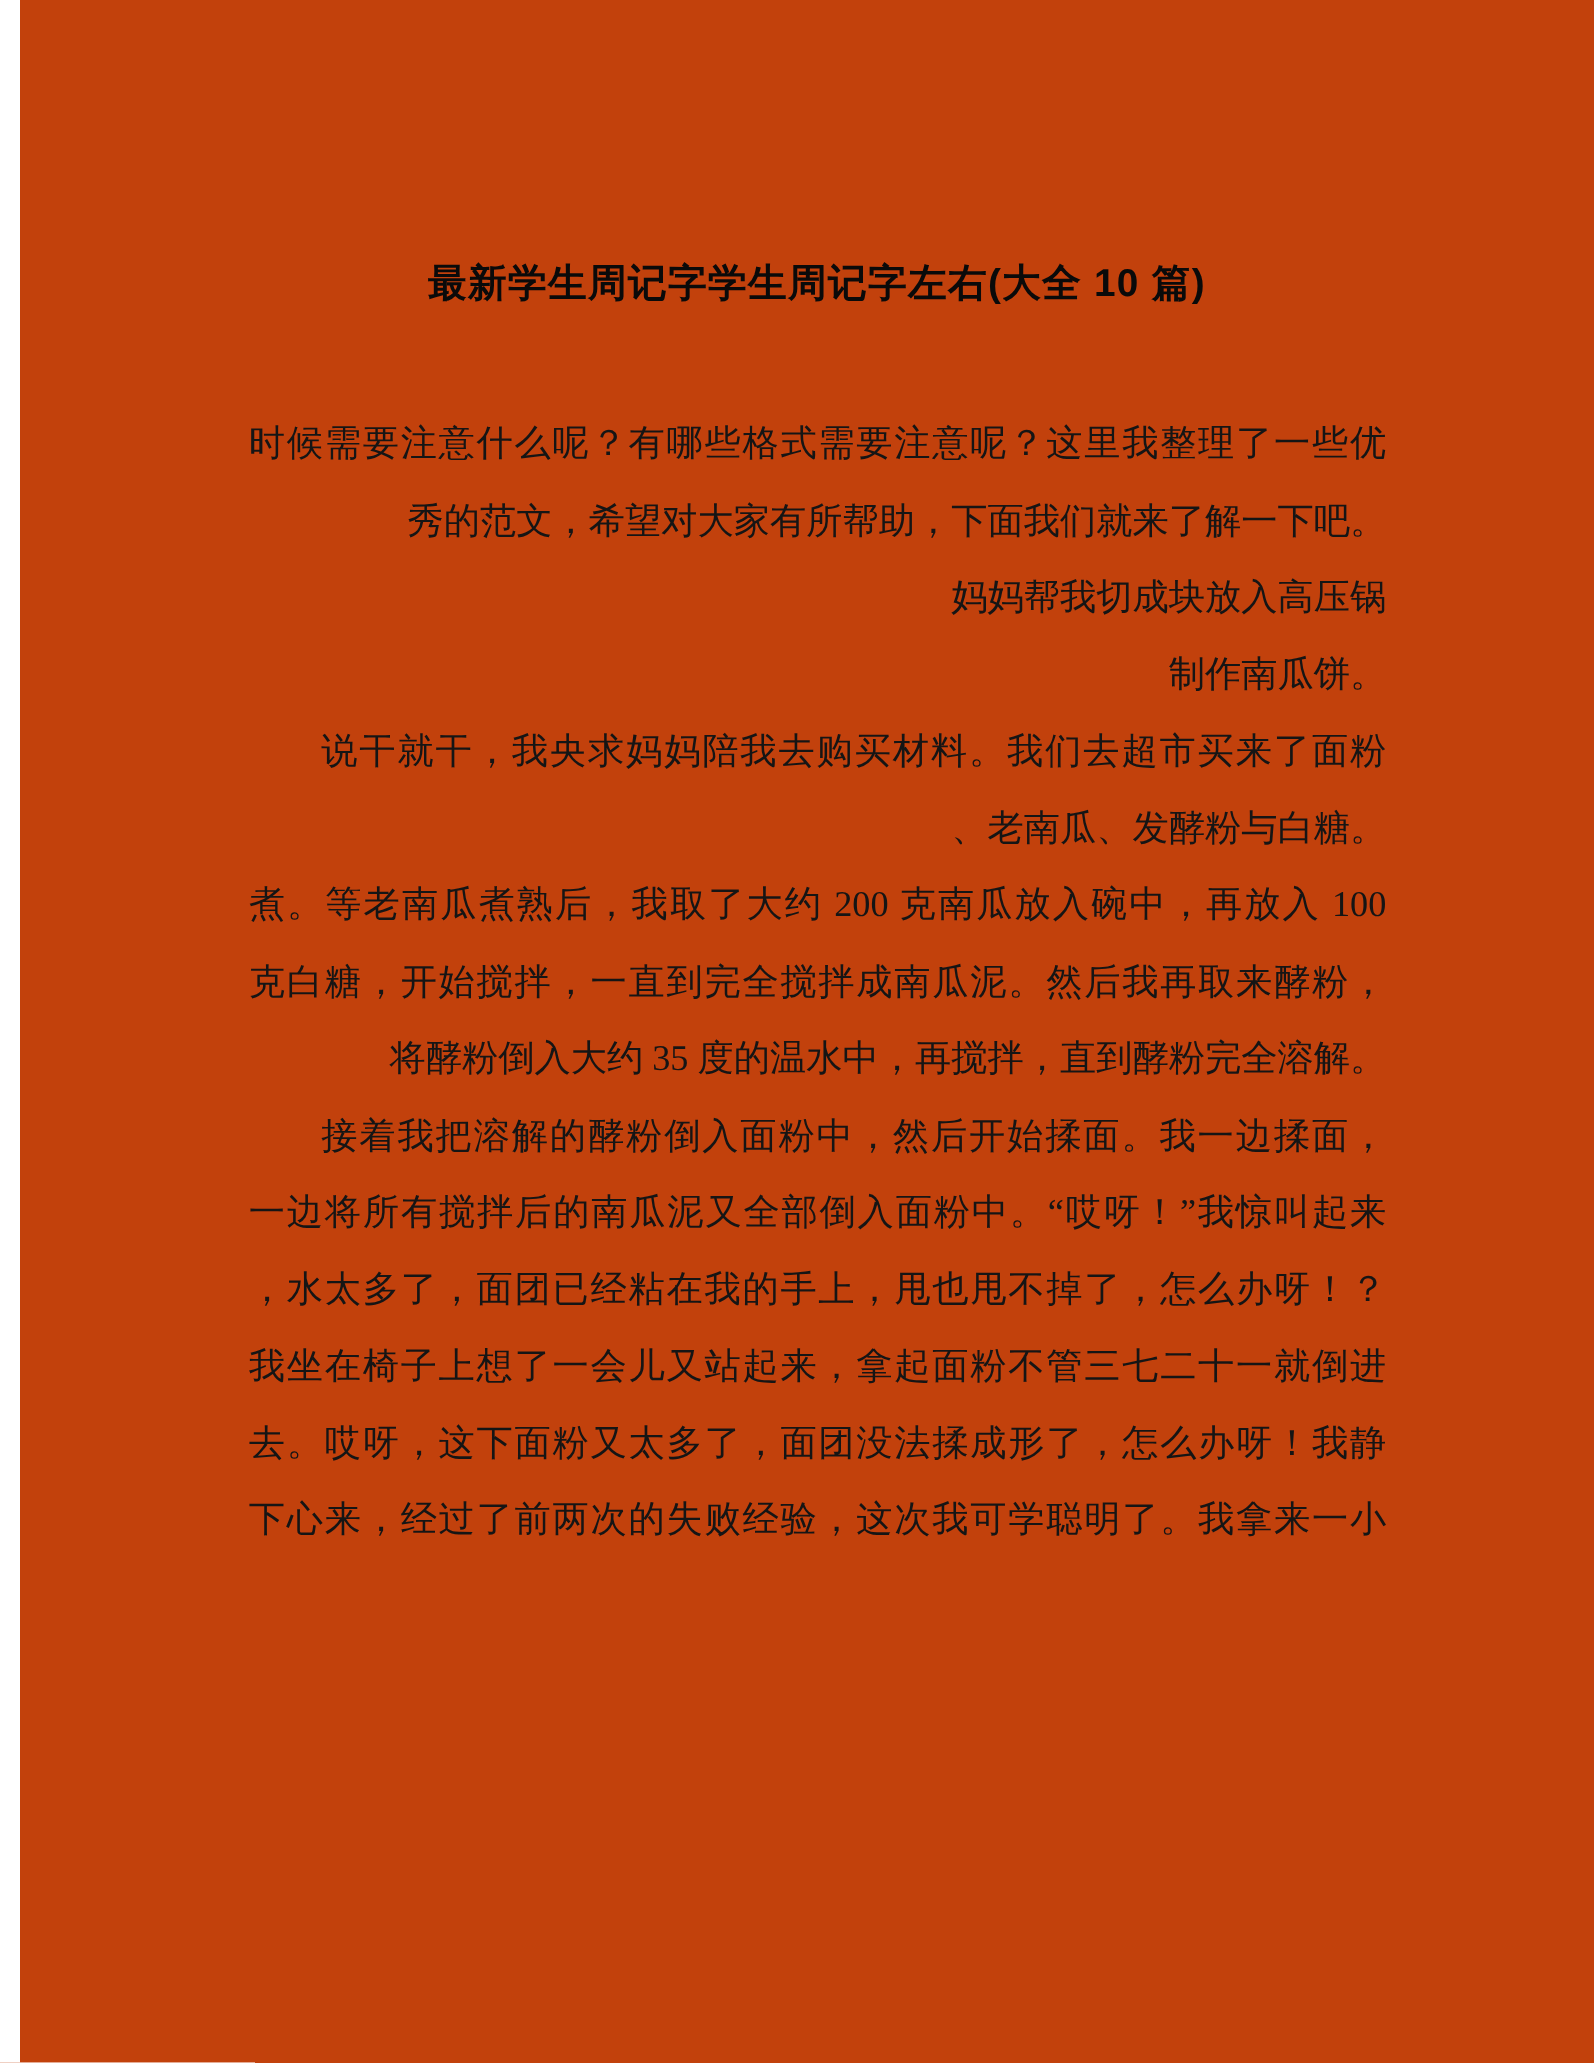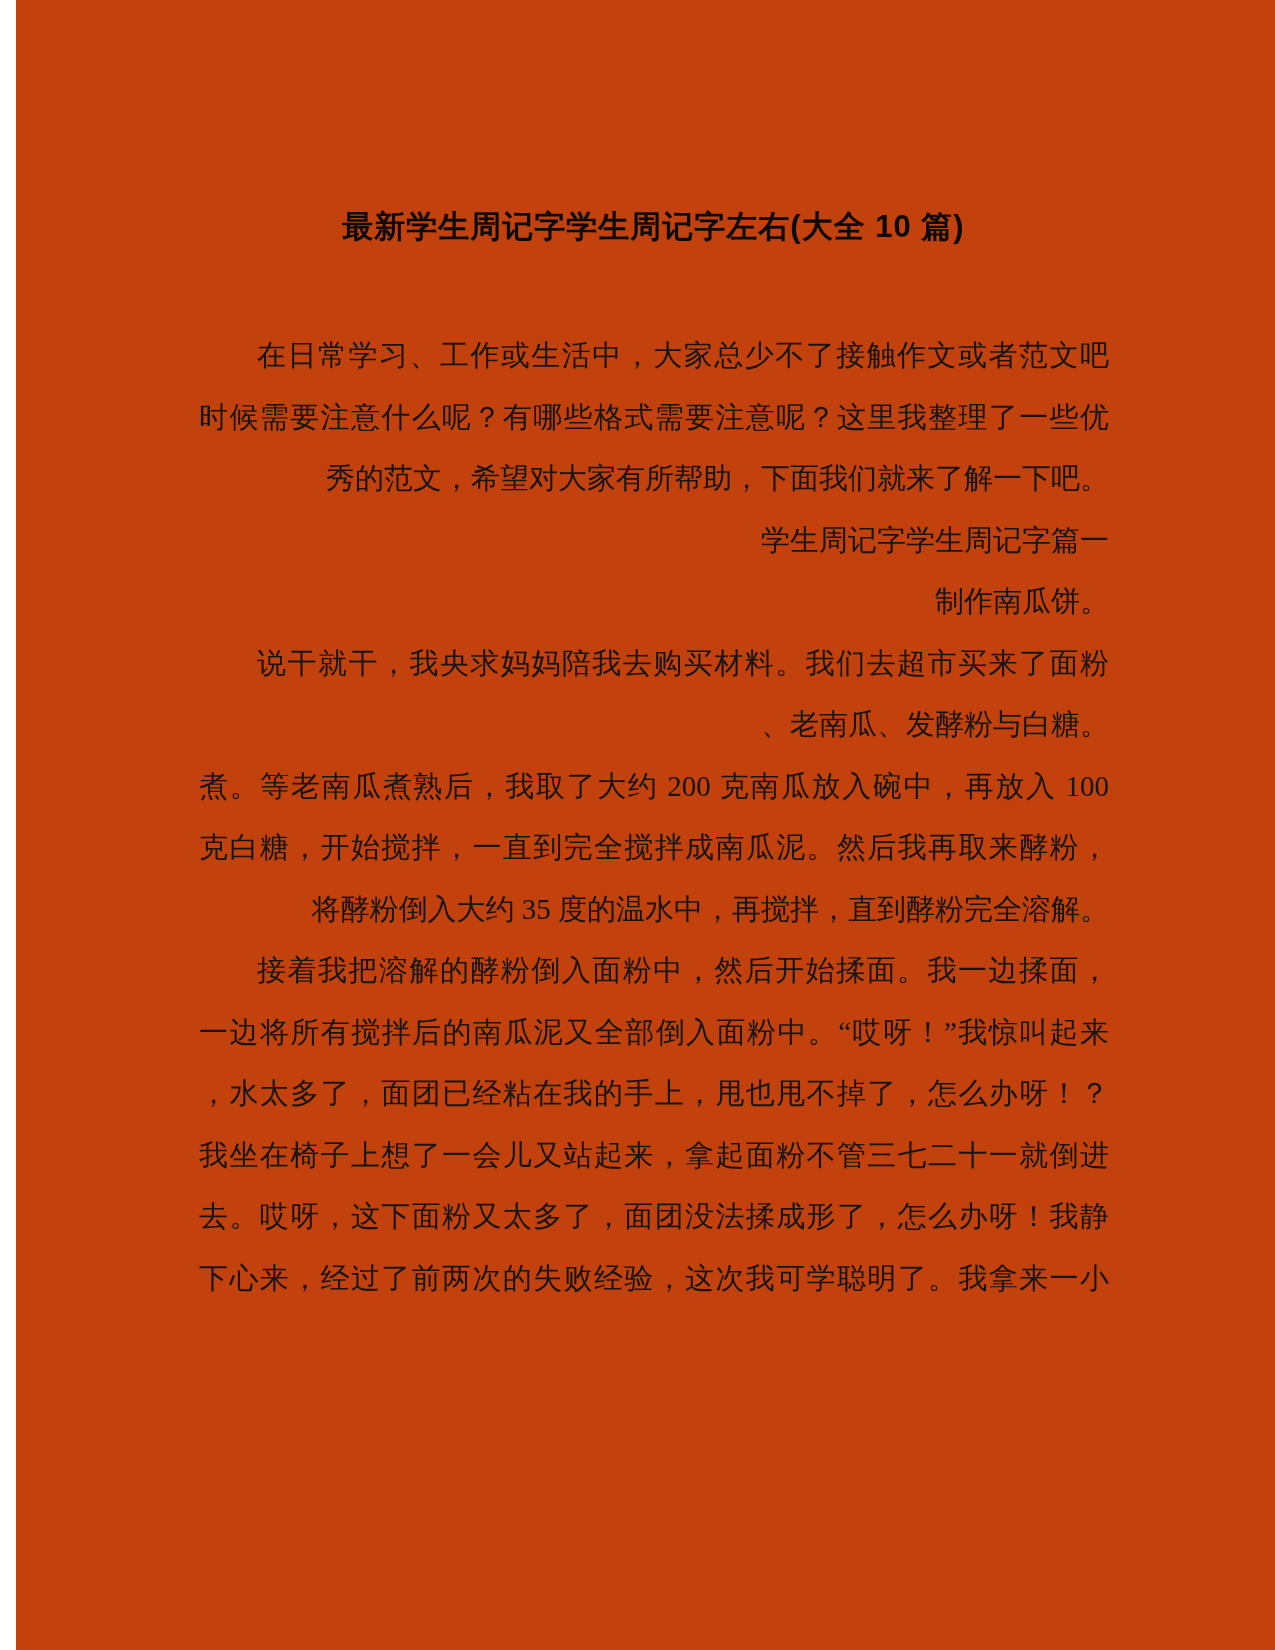--- a/index.html
+++ b/index.html
@@ -53,24 +53,23 @@
   }
 </style>
 </head>
 <body>
 
 <div class="page">
 
   <div class="doc-title">最新学生周记字学生周记字左右(大全 10 篇)</div>
 
   <div class="doc-body">
-    <div class="line full indent">在日常学习、工作或生活中，大家总少不了接触作文或者范文吧</div>
     <div class="line full">时候需要注意什么呢？有哪些格式需要注意呢？这里我整理了一些优</div>
     <div class="line">秀的范文，希望对大家有所帮助，下面我们就来了解一下吧。</div>
-    <div class="line indent">学生周记字学生周记字篇一</div>
+    <div class="line indent">妈妈帮我切成块放入高压锅</div>
     <div class="line">制作南瓜饼。</div>
     <div class="line full indent">说干就干，我央求妈妈陪我去购买材料。我们去超市买来了面粉</div>
     <div class="line">、老南瓜、发酵粉与白糖。</div>
     <div class="line full">煮。等老南瓜煮熟后，我取了大约 200 克南瓜放入碗中，再放入 100</div>
     <div class="line full">克白糖，开始搅拌，一直到完全搅拌成南瓜泥。然后我再取来酵粉，</div>
     <div class="line">将酵粉倒入大约 35 度的温水中，再搅拌，直到酵粉完全溶解。</div>
     <div class="line full indent">接着我把溶解的酵粉倒入面粉中，然后开始揉面。我一边揉面，</div>
     <div class="line full">一边将所有搅拌后的南瓜泥又全部倒入面粉中。“哎呀！”我惊叫起来</div>
     <div class="line full">，水太多了，面团已经粘在我的手上，甩也甩不掉了，怎么办呀！？</div>
     <div class="line full">我坐在椅子上想了一会儿又站起来，拿起面粉不管三七二十一就倒进</div>

